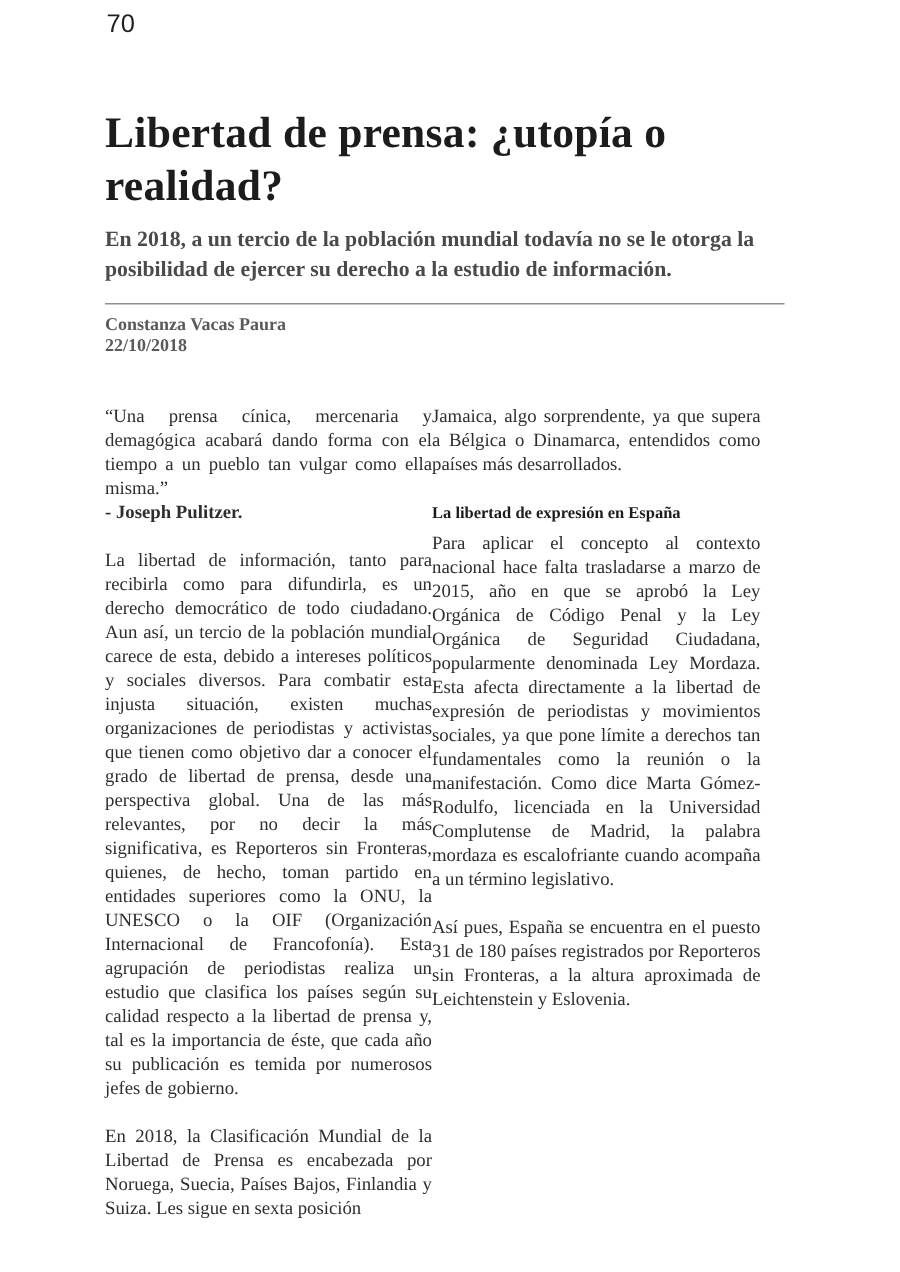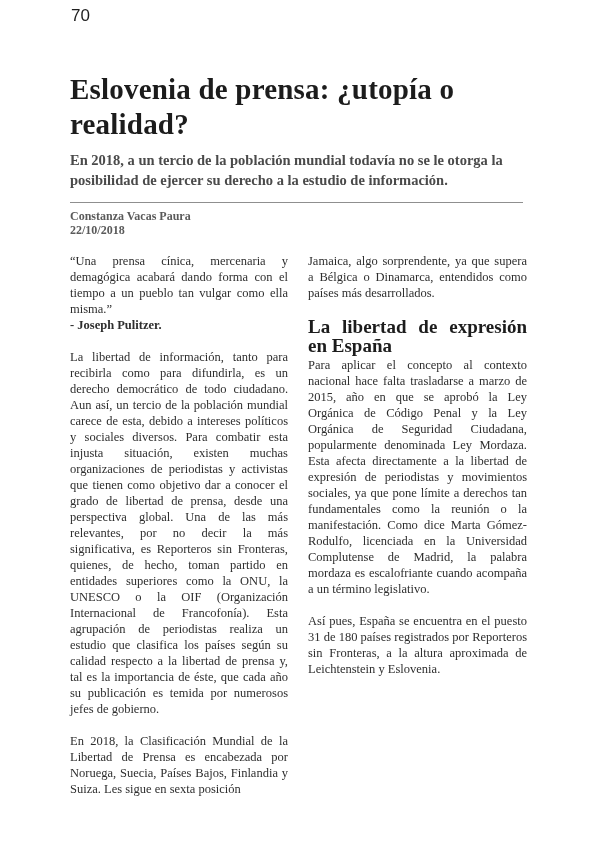--- a/index.html
+++ b/index.html
@@ -52,55 +52,54 @@
     width: 453px;
   }
   .byline {
     margin-top: 6px;
     font-size: 12px;
     line-height: 14px;
     font-weight: 700;
     color: #5a5a5a;
   }
   .columns {
-    margin-top: 16px;
+    margin-top: 32px;
     display: flex;
-    gap: 20px;
   }
   .col {
     text-align: justify;
     font-size: 12.5px;
     line-height: 16px;
     color: #2e2e2e;
   }
   .col-left  { width: 218px; }
   .col-right { width: 219px; }
   .col p { margin: 0 0 16px 0; }
   .col p.no-gap { margin-bottom: 0; }
   .attribution { text-align: left; font-weight: bold; }
   .section-heading {
     margin: 0 0 2px 0;
-    font-size: 19px;
+    font-size: 11px;
     line-height: 19px;
     font-weight: 700;
     color: #1c1c1c;
     text-align: justify;
   }
   .italic { }
 </style>
 </head>
 <body>
 
 <div class="page">
 
   <div class="page-number">70</div>
 
   <div class="content">
 
-    <h1 class="title">Eslovenia de prensa: ¿utopía o realidad?</h1>
+    <h1 class="title">Libertad de prensa: ¿utopía o realidad?</h1>
 
     <p class="subtitle">En 2018, a un tercio de la población mundial todavía no se le otorga la posibilidad de ejercer su derecho a la estudio de información.</p>
 
     <hr class="rule">
 
     <div class="byline">
       <div>Constanza Vacas Paura</div>
       <div>22/10/2018</div>
     </div>
 

